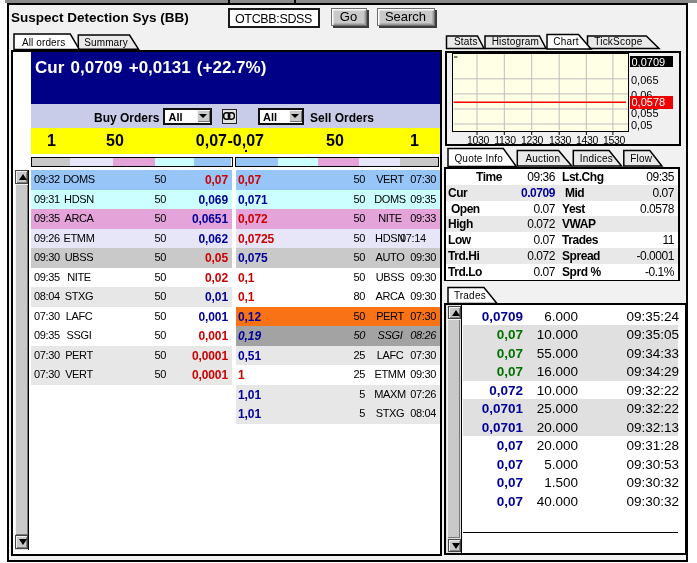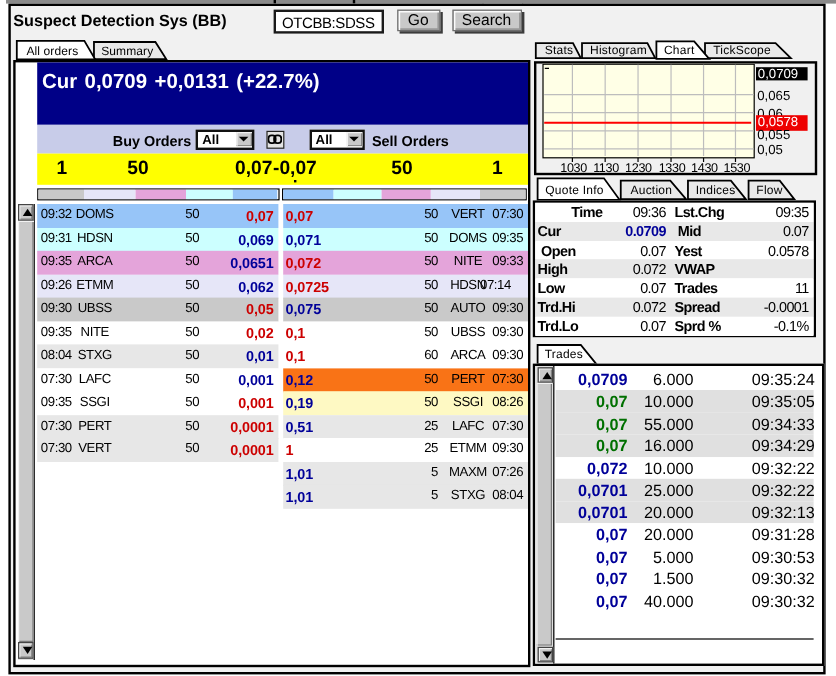--- a/index.html
+++ b/index.html
@@ -191,31 +191,31 @@
       <span class="cell" style="left:170px; width:30px; text-align:right;">09:30</span>
     </div>
     <div class="row" style="left:236px; top:267.5px; width:204px; background:#ffffff;">
       <span class="cell b pc red" style="left:2px;">0,1</span>
       <span class="cell" style="left:89px; width:40px; text-align:right;">50</span>
       <span class="cell" style="left:133px; width:42px; text-align:center;">UBSS</span>
       <span class="cell" style="left:170px; width:30px; text-align:right;">09:30</span>
     </div>
     <div class="row" style="left:236px; top:287px; width:204px; background:#ffffff;">
       <span class="cell b pc red" style="left:2px;">0,1</span>
-      <span class="cell" style="left:89px; width:40px; text-align:right;">60</span>
+      <span class="cell" style="left:89px; width:40px; text-align:right;">80</span>
       <span class="cell" style="left:133px; width:42px; text-align:center;">ARCA</span>
       <span class="cell" style="left:170px; width:30px; text-align:right;">09:30</span>
     </div>
     <div class="row" style="left:236px; top:306.5px; width:204px; background:#f97316;">
       <span class="cell b pc navy" style="left:2px;">0,12</span>
       <span class="cell" style="left:89px; width:40px; text-align:right;">50</span>
       <span class="cell" style="left:133px; width:42px; text-align:center;">PERT</span>
       <span class="cell" style="left:170px; width:30px; text-align:right;">07:30</span>
     </div>
-    <div class="row" style="left:236px; top:326px; width:204px; background:#fef9c3;">
+    <div class="row" style="left:236px; top:326px; width:204px; background:#a3a3a3;font-style:italic;">
       <span class="cell b pc navy" style="left:2px;">0,19</span>
       <span class="cell" style="left:89px; width:40px; text-align:right;">50</span>
       <span class="cell" style="left:133px; width:42px; text-align:center;">SSGI</span>
       <span class="cell" style="left:170px; width:30px; text-align:right;">08:26</span>
     </div>
     <div class="row" style="left:236px; top:345.5px; width:204px; background:#e7e7e7;">
       <span class="cell b pc navy" style="left:2px;">0,51</span>
       <span class="cell" style="left:89px; width:40px; text-align:right;">25</span>
       <span class="cell" style="left:133px; width:42px; text-align:center;">LAFC</span>
       <span class="cell" style="left:170px; width:30px; text-align:right;">07:30</span>

